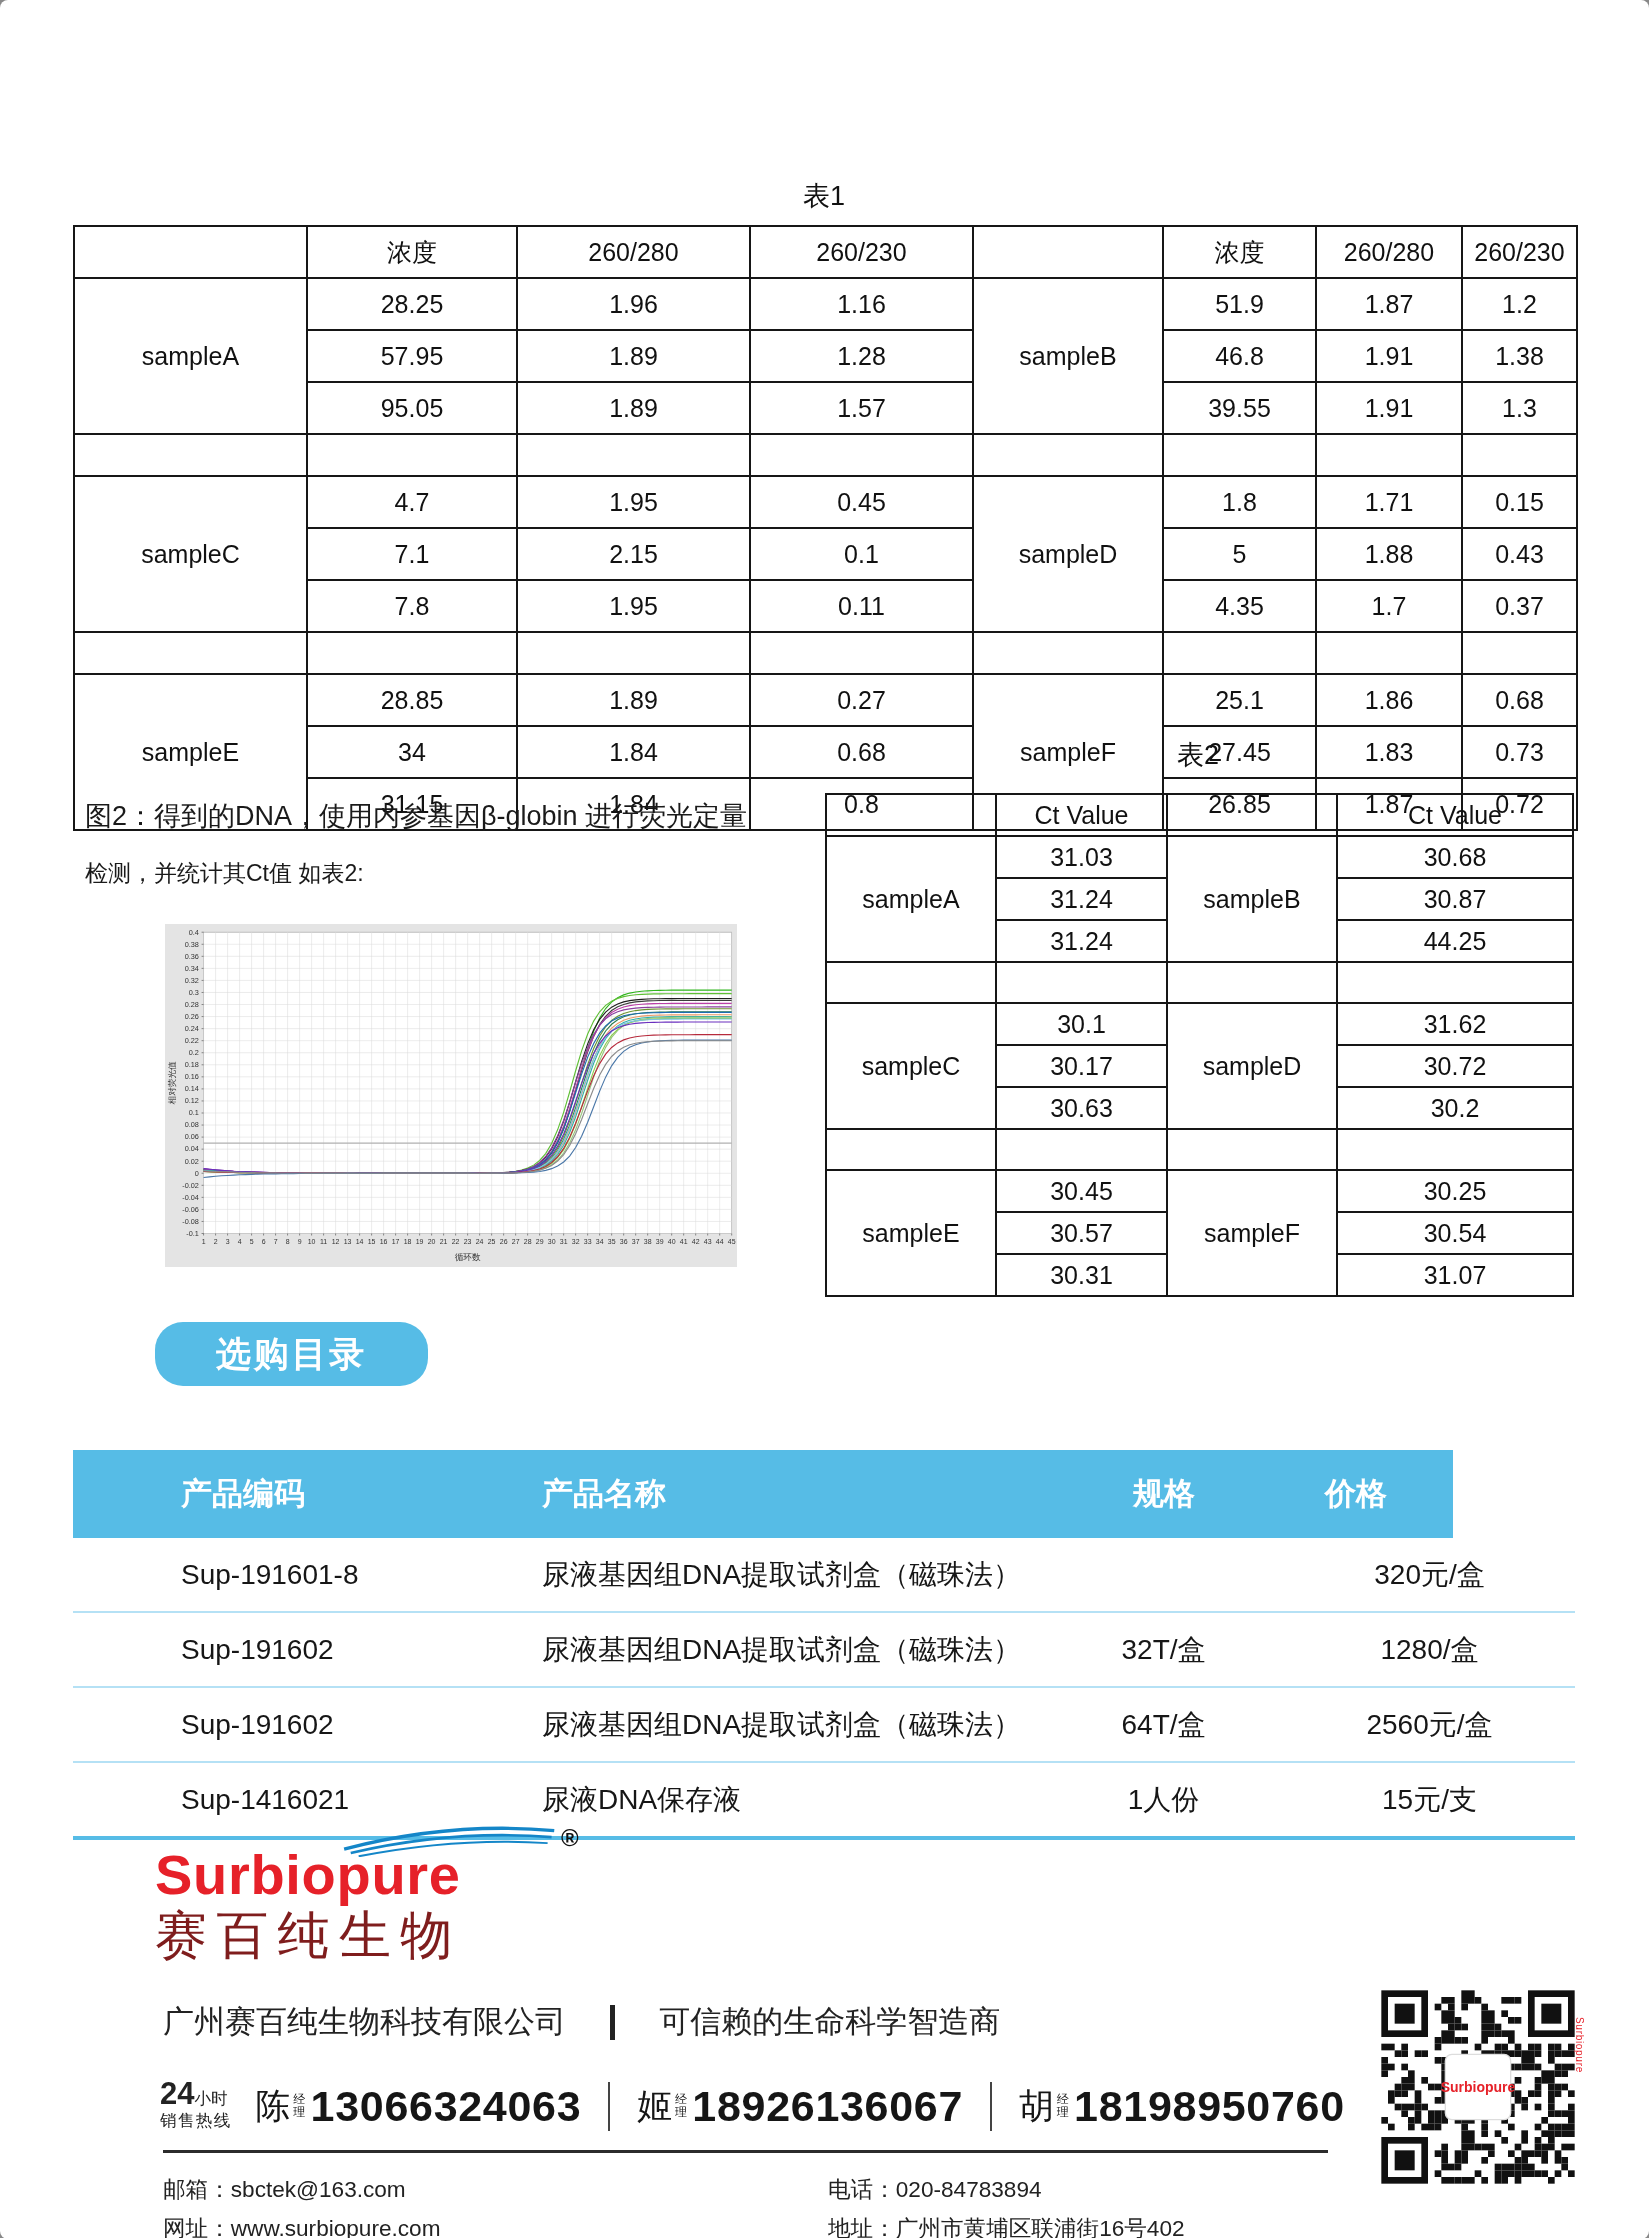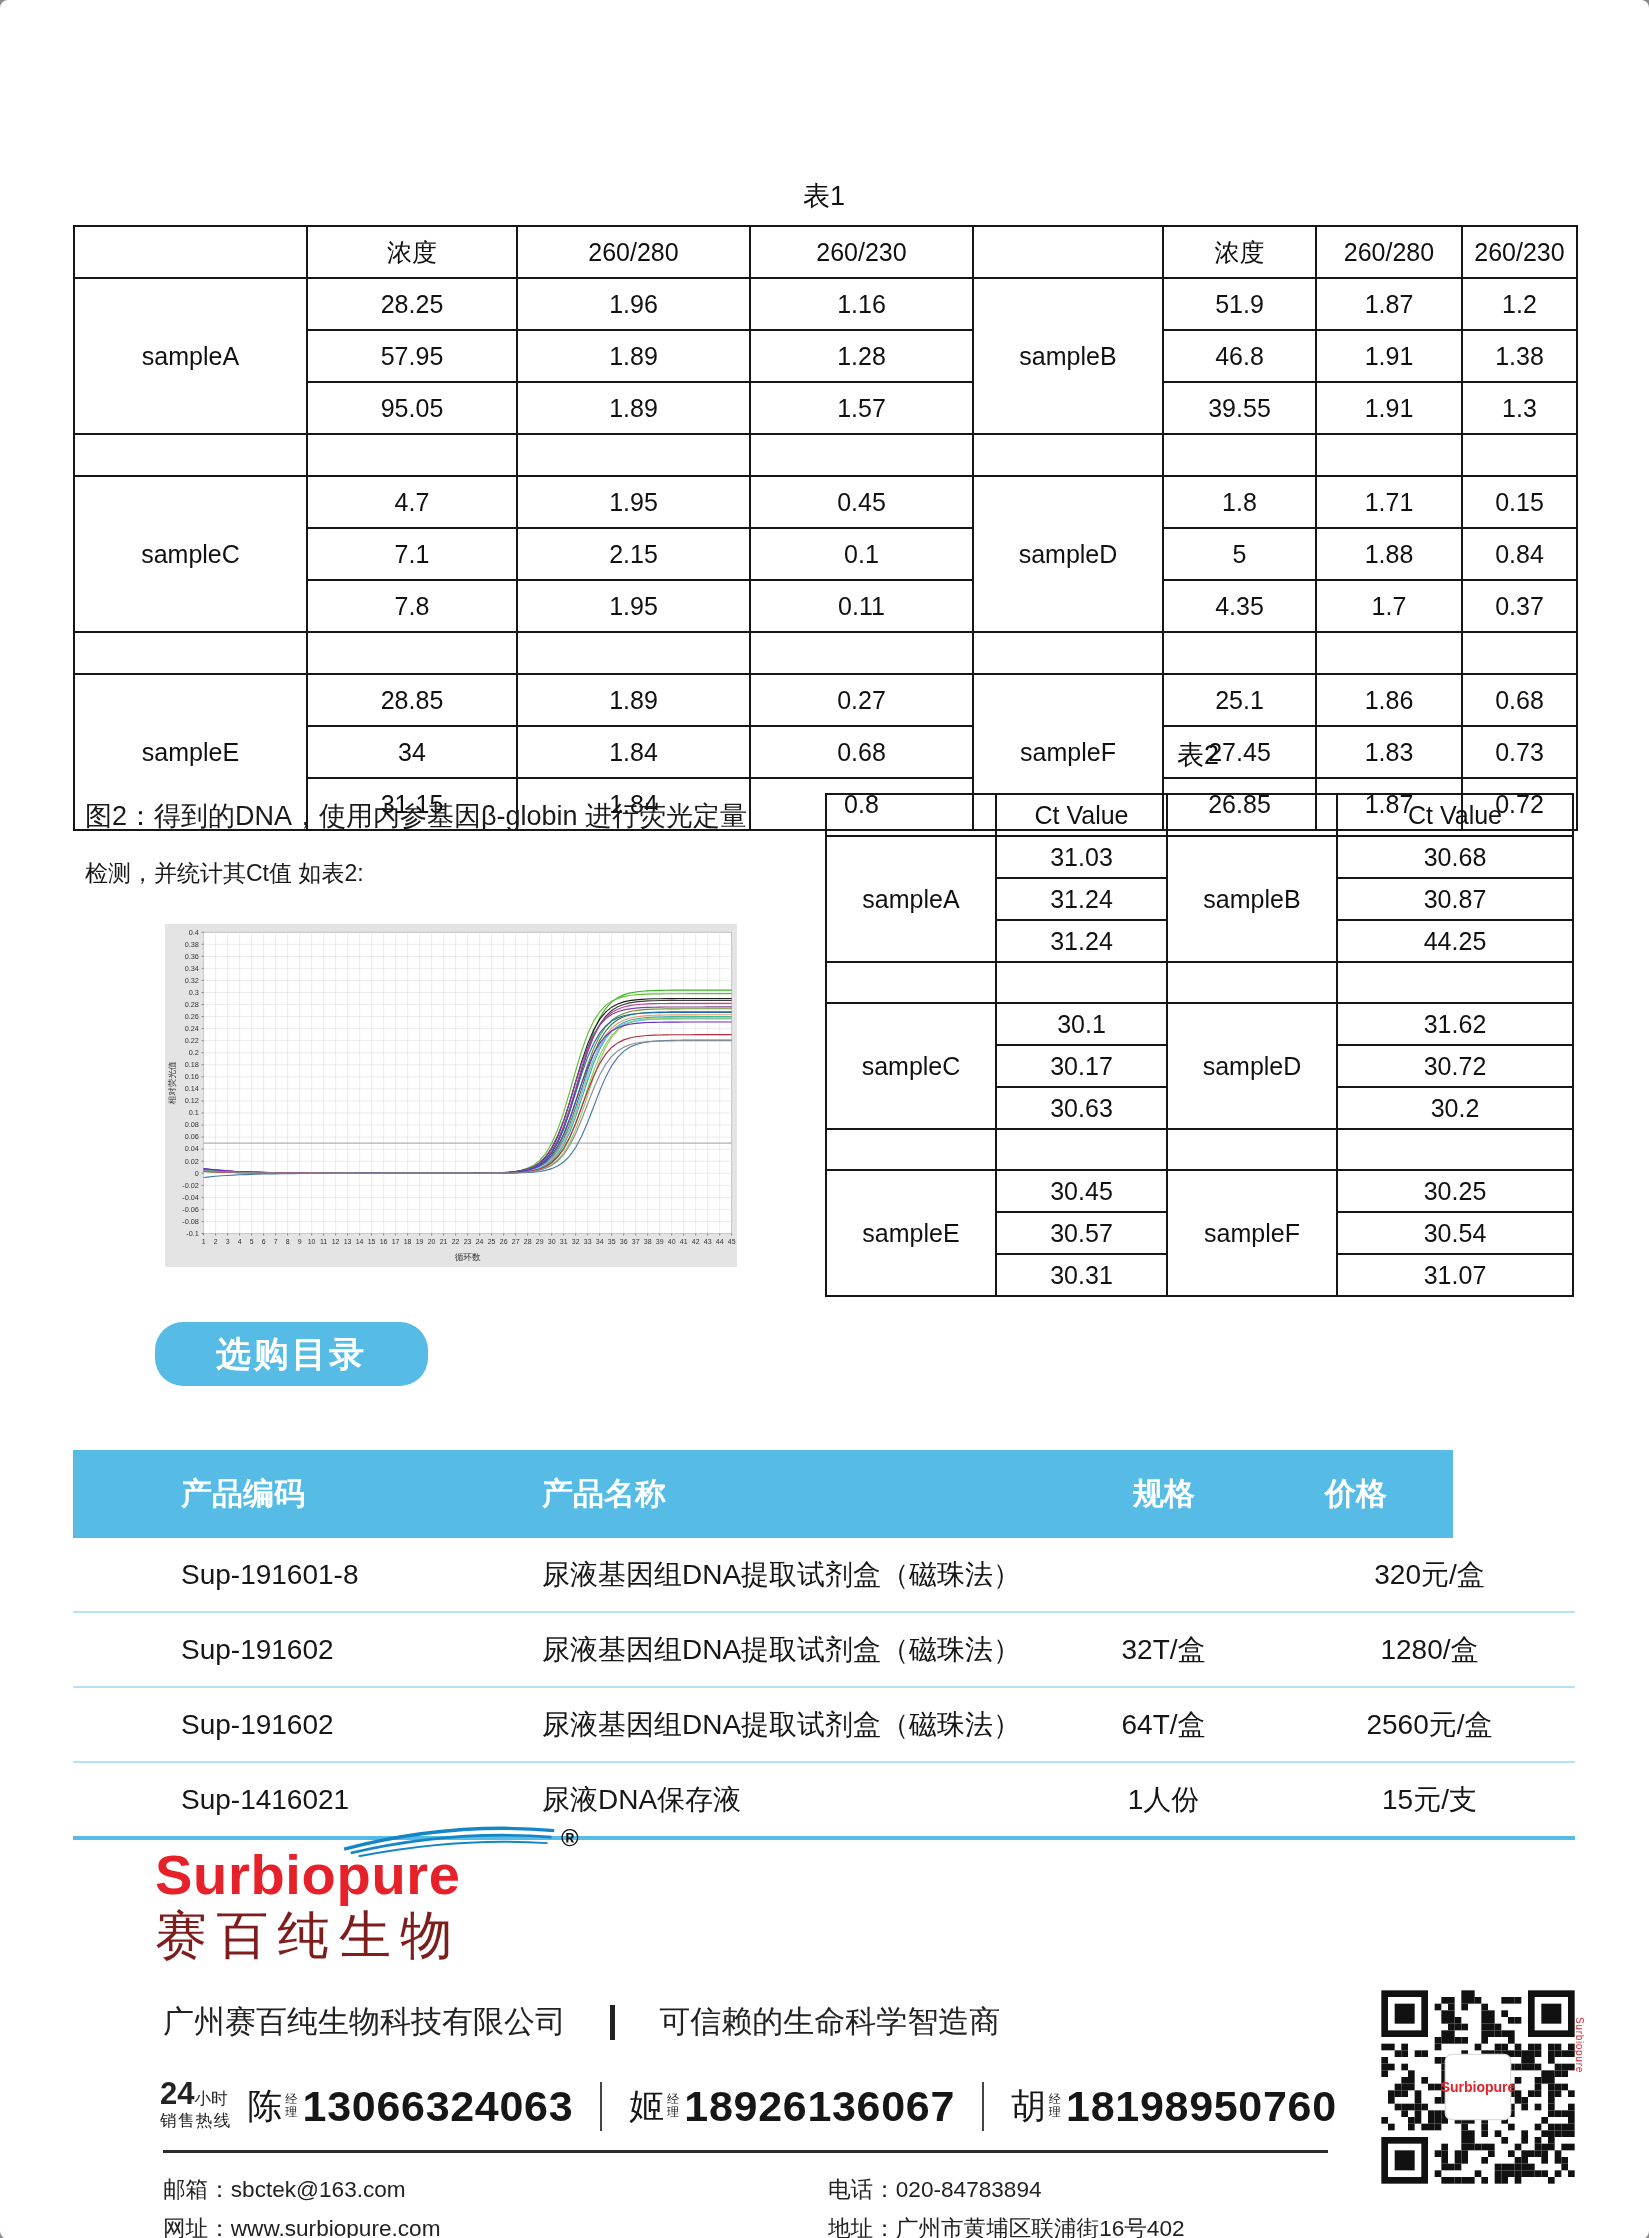--- a/index.html
+++ b/index.html
@@ -49,21 +49,21 @@
   .rc3{left:984px;width:213px;text-align:center;} .rc4{left:1230px;width:253px;text-align:center;}
 
   
   #logo-en{left:155px;top:1842px;font-size:56px;font-weight:bold;color:#e62129;letter-spacing:0.7px;white-space:nowrap;}
   #logo-reg{left:561px;top:1824px;font-size:24px;color:#111;font-weight:bold;}
   #logo-swoosh{left:341px;top:1820px;width:219px;height:37px;}
   #logo-cn{left:155px;top:1901px;font-size:52px;font-weight:normal;color:#7f1d1d;letter-spacing:9.3px;white-space:nowrap;}
   #company-line{left:163px;top:2001px;font-size:31px;color:#222;display:flex;align-items:center;white-space:nowrap;}
   #company-line .sep-bar{display:inline-block;width:5.3px;height:35px;background:#222;margin:0 44px;}
   #hotline{left:160px;top:2074px;height:64px;display:flex;align-items:center;white-space:nowrap;}
-  .hl-label{display:flex;flex-direction:column;justify-content:flex-start;margin-right:16px;}
+  .hl-label{display:flex;flex-direction:column;justify-content:flex-start;margin-right:24px;}
   .hl-24{font-size:31px;font-weight:bold;color:#222;line-height:28px;}
   .hl-xs{font-size:16.6px;color:#222;}
   .hl-l2{font-size:16.6px;color:#222;letter-spacing:1.3px;}
   .contact{display:flex;align-items:center;}
   .c-surname{font-size:35px;color:#161616;}
   .c-title{display:flex;flex-direction:column;justify-content:center;margin:0 5.3px 0 2.7px;}
   .c-title span{font-size:12px;line-height:12.6px;color:#161616;}
   .c-phone{font-size:43px;font-weight:bold;color:#161616;letter-spacing:0.7px;}
   .hl-sep{width:2px;height:49px;background:#444;margin:0 27px;}
   #footer-rule{left:163px;top:2150px;width:1165px;height:3.3px;background:#2b2b2b;}
@@ -146,21 +146,21 @@
           <td>1.8</td>
           <td>1.71</td>
           <td>0.15</td>
         </tr>
         <tr>
           <td>7.1</td>
           <td>2.15</td>
           <td>0.1</td>
           <td>5</td>
           <td>1.88</td>
-          <td>0.84</td>
+          <td>0.43</td>
         </tr>
         <tr>
           <td>7.8</td>
           <td>1.95</td>
           <td>0.11</td>
           <td>4.35</td>
           <td>1.7</td>
           <td>0.37</td>
         </tr>
         <tr class="sp">

